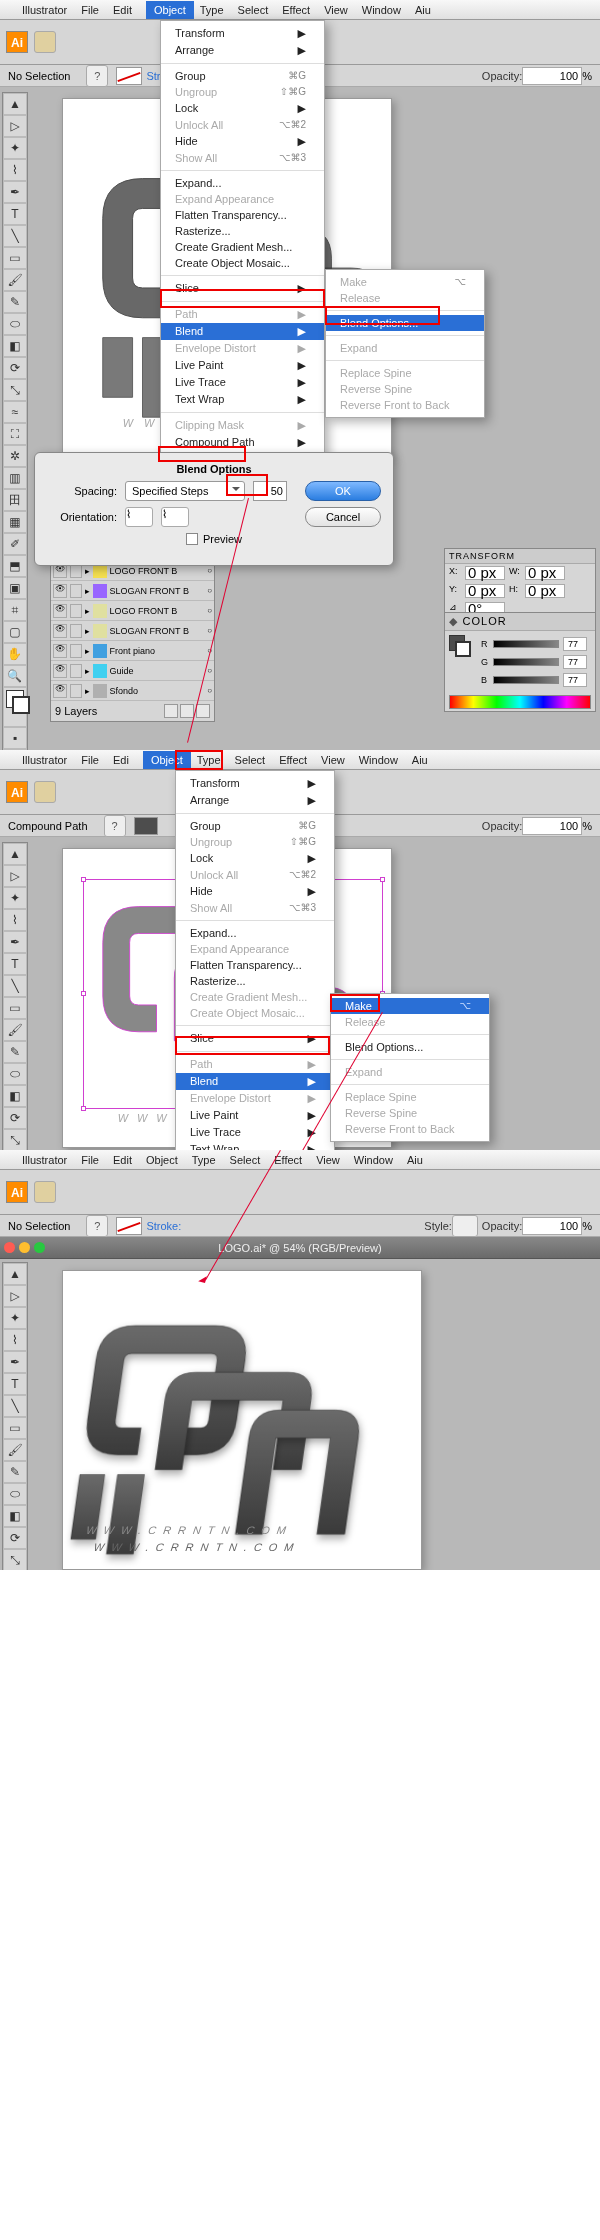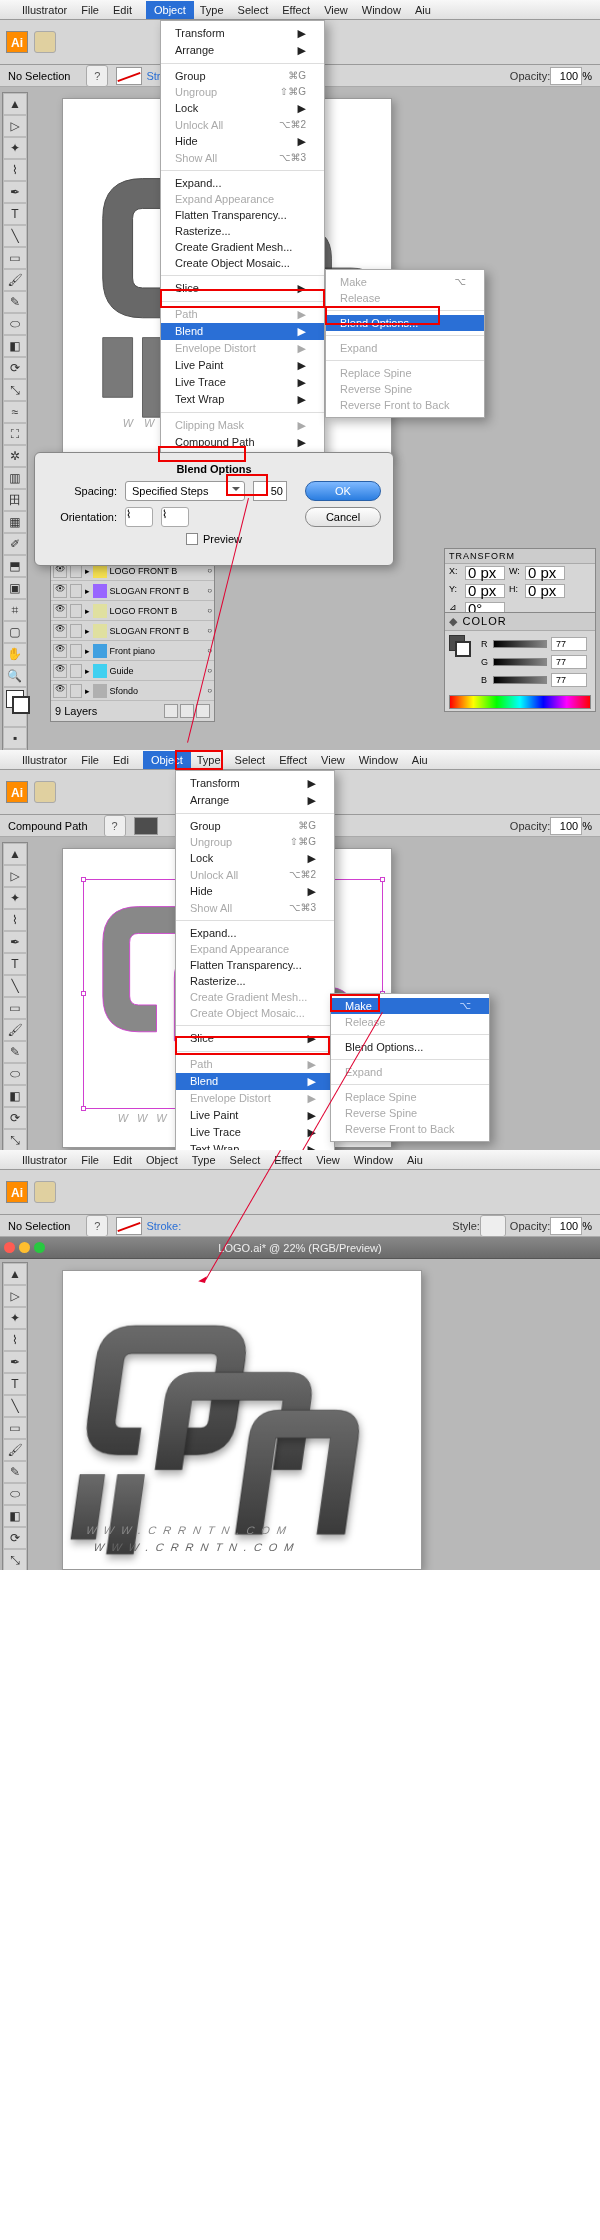--- a/index.html
+++ b/index.html
@@ -18,21 +18,21 @@
 .mac-menubar .active { background: #2a6fd6; color: #fff; padding: 3px 8px; margin: -3px 6px -3px 0; }
 
 
 .appbar { height: 45px; background: #d6d6d6; border-bottom: 1px solid #9a9a9a; display: flex; align-items: center; padding: 0 6px; gap: 6px; }
 .app-icon { width: 22px; height: 22px; background: #ff8c00; border: 1px solid #888; color: #fff; font-weight: bold; font-size: 12px; text-align: center; line-height: 22px; }
 .btn { width: 22px; height: 22px; background: #eee; border: 1px solid #aaa; border-radius: 3px; }
 .btn.q::after { content: "?"; display:block; text-align:center; line-height:20px; color:#555; }
 .swatch-none { width: 26px; height: 18px; border: 1px solid #999; background: #fff; position: relative; }
 .swatch-none::after { content:""; position:absolute; left:0; right:0; top:50%; border-top:2px solid #d00; transform: rotate(-20deg); }
 .label { color: #333; margin-left: 4px; }
-.opacity-box { background: #fff; border: 1px solid #aaa; width: 32px; height: 18px; text-align: right; padding-right: 3px; line-height: 16px; }
+.opacity-box { background: #fff; border: 1px solid #aaa; width: 60px; height: 18px; text-align: right; padding-right: 3px; line-height: 16px; }
 
 
 .statusbar { height: 22px; background: #d6d6d6; border-bottom: 1px solid #aaa; display: flex; align-items: center; padding: 0 8px; }
 
 
 .tools { position: absolute; left: 2px; top: 92px; width: 26px; background: #ccc; border: 1px solid #888; z-index: 3; }
 .tool { width: 24px; height: 22px; border: 1px solid #bbb; background: #d8d8d8; display: flex; align-items:center; justify-content:center; font-size: 12px; color: #333; }
 .tool.fillstroke { height: 40px; position: relative; }
 .fillbox { position:absolute; left:2px; top:2px; width:18px; height:18px; background:#fff; border:1px solid #333; }
 .strokebox { position:absolute; left:8px; top:8px; width:18px; height:18px; background:#fff; border:2px solid #333; }
@@ -84,21 +84,21 @@
 
 .transform-panel { position: absolute; right: 4px; top: 548px; width: 152px; background: #d6d6d6; border: 1px solid #888; z-index: 15; }
 .panel-tab { font-size: 9px; padding: 2px 4px; background: #ccc; border-bottom: 1px solid #aaa; letter-spacing: 1px; }
 .tp-row { display: flex; padding: 2px 4px; gap: 4px; }
 .tp-row label { font-size: 9px; width: 12px; }
 .tp-box { width: 40px; height: 14px; background: #fff; border: 1px solid #aaa; font-size: 15px; padding: 0 2px; line-height: 12px; }
 .color-panel { position: absolute; right: 4px; top: 612px; width: 152px; background: #d6d6d6; border: 1px solid #888; z-index: 15; }
 .color-row { display: flex; align-items: center; padding: 2px 4px; gap: 4px; }
 .color-row label { font-size: 9px; width: 8px; }
 .slider { flex: 1; height: 8px; background: linear-gradient(90deg,#000,#888); border: 1px solid #888; }
-.cvbox { width: 36px; height: 14px; background: #fff; border: 1px solid #aaa; font-size: 9px; text-align: right; padding-right: 20px; line-height: 12px; }
+.cvbox { width: 24px; height: 14px; background: #fff; border: 1px solid #aaa; font-size: 9px; text-align: right; padding-right: 8px; line-height: 12px; }
 .spectrum { height: 14px; margin: 2px 4px; background: linear-gradient(90deg,#f00,#ff0,#0f0,#0ff,#00f,#f0f,#f00); border: 1px solid #888; }
 
 
 .doctab { height: 22px; background: linear-gradient(#888,#6a6a6a); border-bottom: 1px solid #555; color: #eee; display: flex; align-items: center; justify-content: center; position: relative; font-size: 10px; }
 .traffic { position: absolute; left: 4px; display: flex; gap: 4px; }
 .traffic div { width: 11px; height: 11px; border-radius: 50%; }
 .tred { background: #ff5c52; } .tyel { background: #ffbe2f; } .tgrn { background: #28c840; }
 
 
 .arrow-line { position: absolute; background: #e00030; transform-origin: top left; z-index: 60; }
@@ -697,21 +697,21 @@
     <div class="opacity-box">100</div>
     <span>%</span>
   </div>
 
   <div class="doctab">
     <div class="traffic">
         <div class="tred"></div>
         <div class="tyel"></div>
         <div class="tgrn"></div>
       </div>
-    <span>LOGO.ai* @ 22% (RGB/Preview)</span>
+    <span>LOGO.ai* @ 54% (RGB/Preview)</span>
   </div>
 
   <div class="tools" style="top:112px">
     <div class="tool">▲</div>
     <div class="tool">▷</div>
     <div class="tool">✦</div>
     <div class="tool">⌇</div>
     <div class="tool">✒</div>
     <div class="tool">T</div>
     <div class="tool">╲</div>

